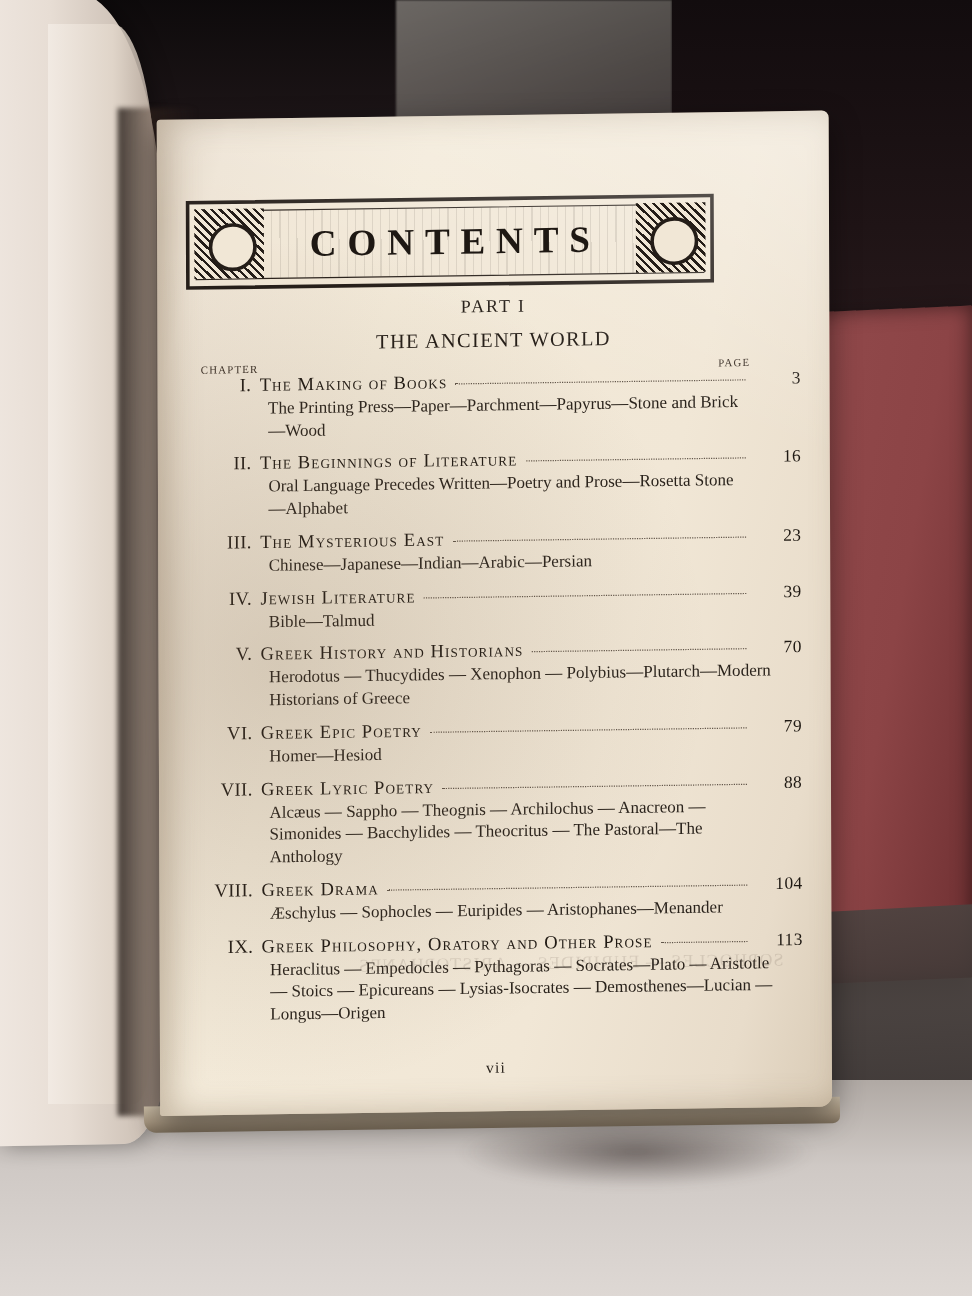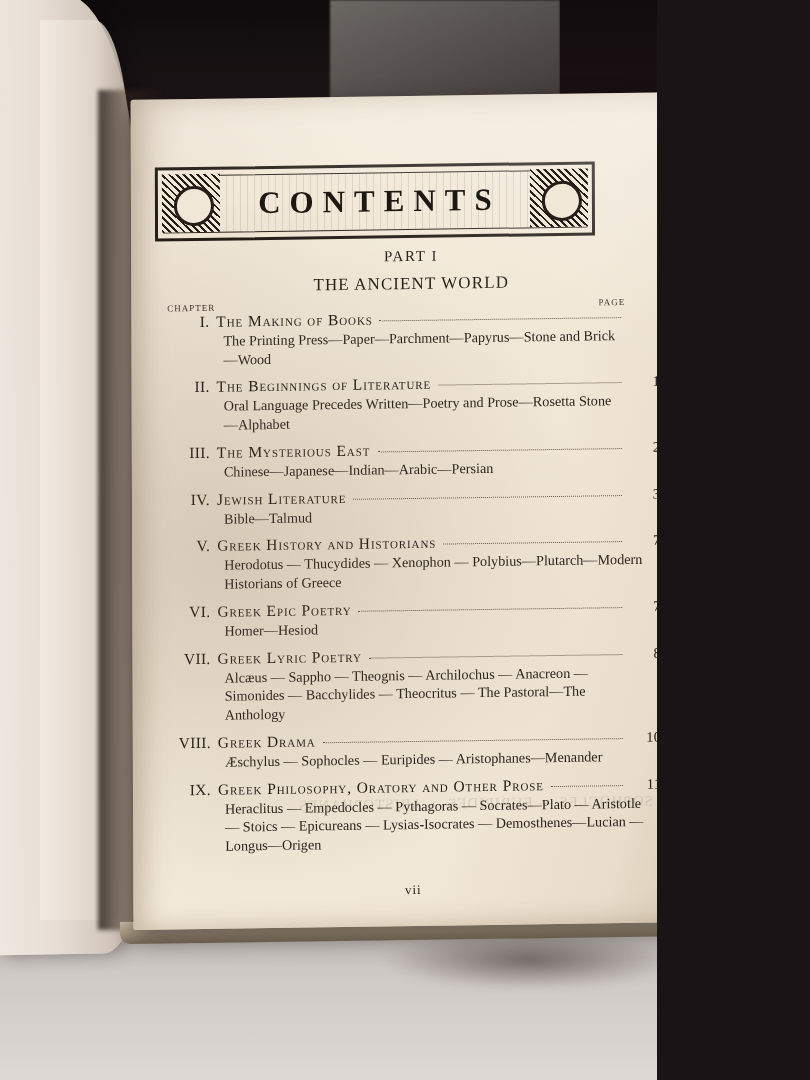--- a/index.html
+++ b/index.html
@@ -2,21 +2,21 @@
 <html><head>
 <meta charset="utf-8">
 <style>
   html, body {
     margin: 0;
     padding: 0;
     background: #1a1416;
   }
   #root {
     position: relative;
-    width: 657px;
+    width: 810px;
     height: 1080px;
     overflow: hidden;
     font-family: "Liberation Serif", serif;
   }
 
   
   .bg {
     position: absolute;
     inset: 0;
     background:

